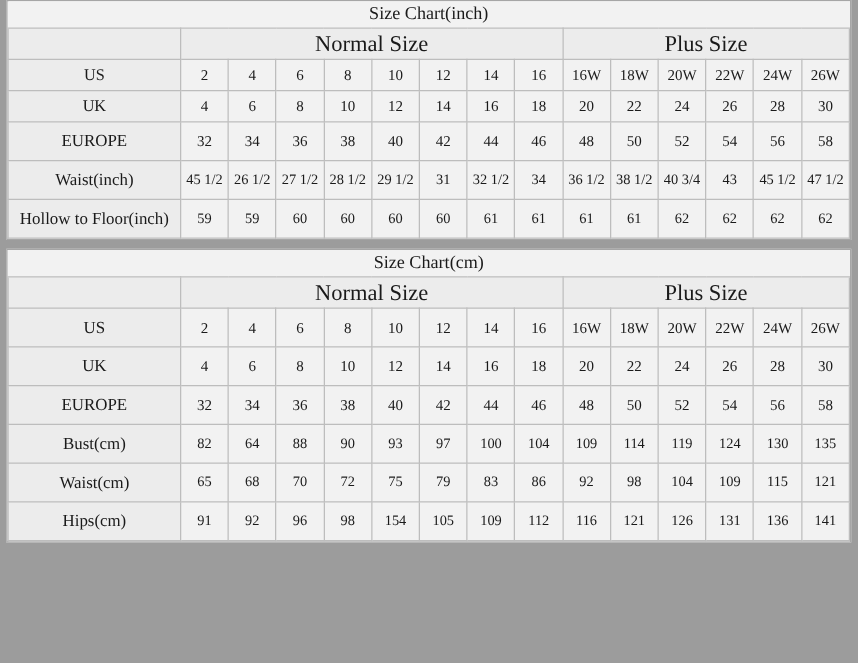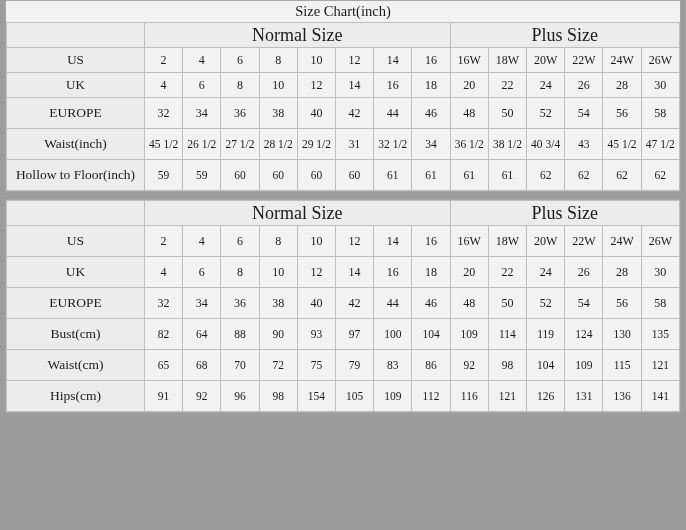--- a/index.html
+++ b/index.html
@@ -197,20 +197,23 @@
     </table>
   </div>
 
   <div class="chart">
     <table>
       <colgroup>
         <col style="width:138px">
         <col span="14">
       </colgroup>
       <tbody>
+        <tr class="title-row">
+          <td colspan="15">Size Chart(cm)</td>
+        </tr>
         <tr class="group-row">
           <td class="blank"></td>
           <td colspan="8">Normal Size</td>
           <td colspan="6">Plus Size</td>
         </tr>
 
         <tr class="data-row r-us tall">
           <td class="row-label">US</td>
           <td>2</td>
           <td>4</td>

